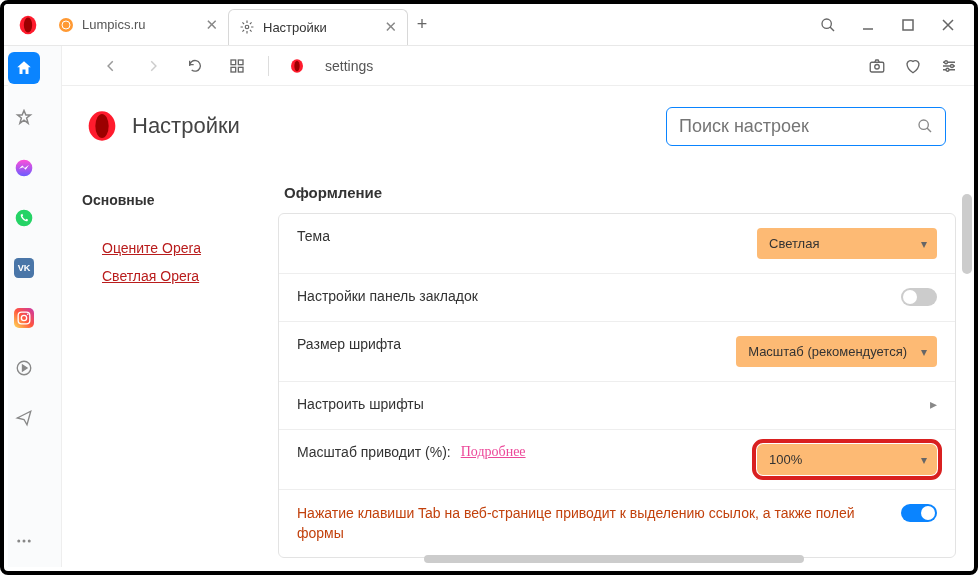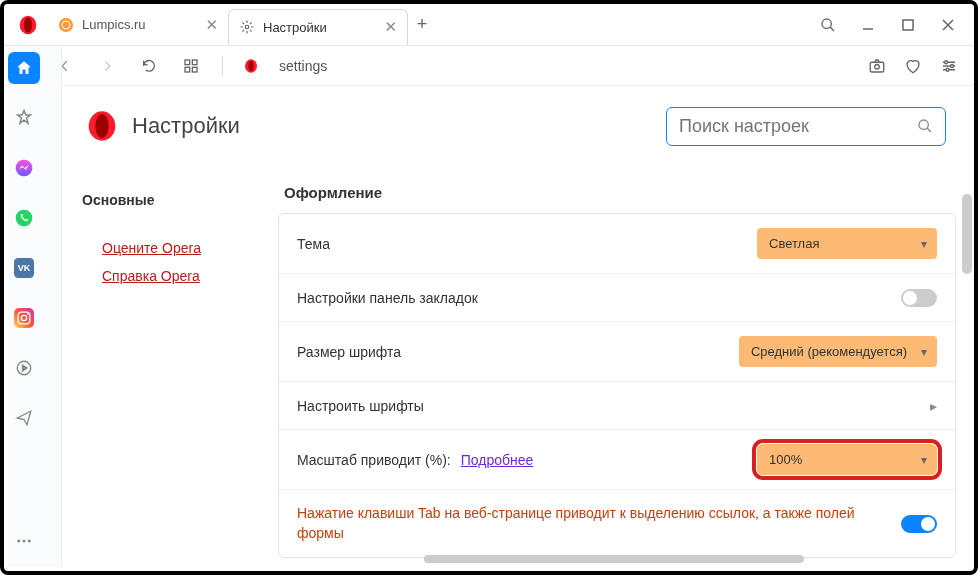--- a/index.html
+++ b/index.html
@@ -10,21 +10,21 @@
 .tabs { display: flex; align-items: center; height: 100%; flex: 1; }
 .tab { display: flex; align-items: center; height: 34px; padding: 0 10px; border-radius: 6px 6px 0 0; gap: 8px; font-size: 13px; color: #333; position: relative; min-width: 180px; }
 .tab.active { background: #fff; border: 1px solid #d8d8d8; border-bottom: none; margin-top: 4px; height: 36px; }
 .tab.inactive { color: #555; }
 .tab-icon { width: 16px; height: 16px; display: flex; align-items: center; justify-content: center; }
 .tab-close { margin-left: auto; color: #888; font-size: 15px; cursor: pointer; }
 .new-tab { width: 28px; height: 28px; display: flex; align-items: center; justify-content: center; color: #666; font-size: 18px; cursor: pointer; }
 .win-controls { display: flex; margin-left: auto; gap: 4px; padding-right: 8px; }
 .win-btn { width: 36px; height: 36px; display: flex; align-items: center; justify-content: center; color: #666; cursor: pointer; }
 
-.toolbar { height: 40px; display: flex; align-items: center; padding: 0 14px 0 50px; gap: 20px; border-bottom: 1px solid #eee; }
+.toolbar { height: 40px; display: flex; align-items: center; padding: 0 14px 0 96px; gap: 20px; border-bottom: 1px solid #eee; }
 .nav-btn { width: 22px; height: 22px; display: flex; align-items: center; justify-content: center; color: #888; cursor: pointer; }
 .divider-v { width: 1px; height: 20px; background: #ddd; }
 .address { color: #555; font-size: 14px; flex: 1; }
 .toolbar-right { display: flex; gap: 14px; align-items: center; }
 .sidebar-icons { width: 54px; background: #fafbfc; border-right: 1px solid #eee; display: flex; flex-direction: column; align-items: flex-start; padding-top: 6px; gap: 18px; position: absolute; top: 42px; bottom: 4px; left: 4px; z-index: 5; }
 .side-icon { width: 32px; height: 32px; display: flex; align-items: center; justify-content: center; border-radius: 6px; cursor: pointer; }
 .side-icon.active { background: #0a84ff; color: #fff; }
 
 .settings-body { margin-left: 54px; flex: 1; display: flex; flex-direction: column; overflow: hidden; }
 .settings-header { display: flex; align-items: center; padding: 18px 28px; height: 80px; }
@@ -34,25 +34,25 @@
 
 .settings-content { display: flex; flex: 1; overflow: hidden; }
 .settings-nav { width: 220px; padding: 18px 8px 18px 24px; }
 .nav-item { padding: 8px 0; font-size: 14px; color: #333; cursor: pointer; display: flex; align-items: center; gap: 6px; }
 .nav-item.bold { font-weight: 600; }
 .nav-link { color: #b91c1c; text-decoration: underline; font-size: 14px; padding: 6px 0 6px 20px; display: block; cursor: pointer; }
 
 .settings-panel { flex: 1; padding: 12px 18px 0 0; overflow-y: auto; position: relative; }
 .section-title { font-size: 15px; font-weight: 600; color: #333; margin: 6px 0 12px 6px; }
 .card { background: #fff; border: 1px solid #e3e3e3; border-radius: 6px; overflow: hidden; }
-.row { display: flex; align-items: center; padding: 14px 18px; border-bottom: 1px solid #eee; min-height: 48px; font-size: 14px; color: #333; gap: 10px; }
+.row { display: flex; padding: 14px 18px; border-bottom: 1px solid #eee; min-height: 48px; font-size: 14px; color: #333; gap: 10px; }
 .row:last-child { border-bottom: none; }
 .row-label { flex: 1; }
 .row-sub { color: #c2410c; line-height: 1.4; }
-.link-inline { color: #6d28d9; text-decoration: underline; cursor: pointer; }
+.link-inline { color: #ec4899; text-decoration: underline; cursor: pointer; font-family: Liberation Serif, serif; }
 
 .select { background: #fdba74; border: none; border-radius: 4px; padding: 8px 30px 8px 12px; font-size: 13px; color: #333; min-width: 180px; position: relative; cursor: pointer; display: flex; align-items: center; }
 .select::after { content: '▾'; position: absolute; right: 10px; color: #666; font-size: 12px; }
 .select.highlight { outline: 4px solid #d92020; outline-offset: 1px; border-radius: 6px; }
 
 .toggle { width: 36px; height: 18px; border-radius: 10px; position: relative; cursor: pointer; }
 .toggle.off { background: #ccc; }
 .toggle.on { background: #0a84ff; }
 .toggle::after { content: ''; position: absolute; width: 14px; height: 14px; border-radius: 50%; background: #fff; top: 2px; }
 .toggle.off::after { left: 2px; }
@@ -260,21 +260,21 @@
           <path d="M21 21l-6-6"></path>
         </svg>
     </div>
   </div>
 
   <div class="settings-content">
     <div class="settings-nav">
       <div class="nav-item bold">Основные</div>
       <div style="height:18px;"></div>
       <a class="nav-link">Оцените Opera</a>
-      <a class="nav-link">Справка Opera</a>
+      <a class="nav-link">Светлая Opera</a>
     </div>
 
     <div class="settings-panel">
       <div class="section-title">Оформление</div>
       <div class="card">
 
         <div class="row">
           <span class="row-label">Тема</span>
           <div class="select">
               <span>Светлая</span>
@@ -282,21 +282,21 @@
         </div>
 
         <div class="row">
           <span class="row-label">Настройки панель закладок</span>
           <div class="toggle off"></div>
         </div>
 
         <div class="row">
           <span class="row-label">Размер шрифта</span>
           <div class="select">
-              <span>Средний (рекомендуется)</span>
+              <span>Масштаб (рекомендуется)</span>
             </div>
         </div>
 
         <div class="row">
           <span class="row-label">Настроить шрифты</span>
           <span class="chevron-r">▸</span>
         </div>
 
         <div class="row">
           <span>Масштаб приводит (%):</span>

